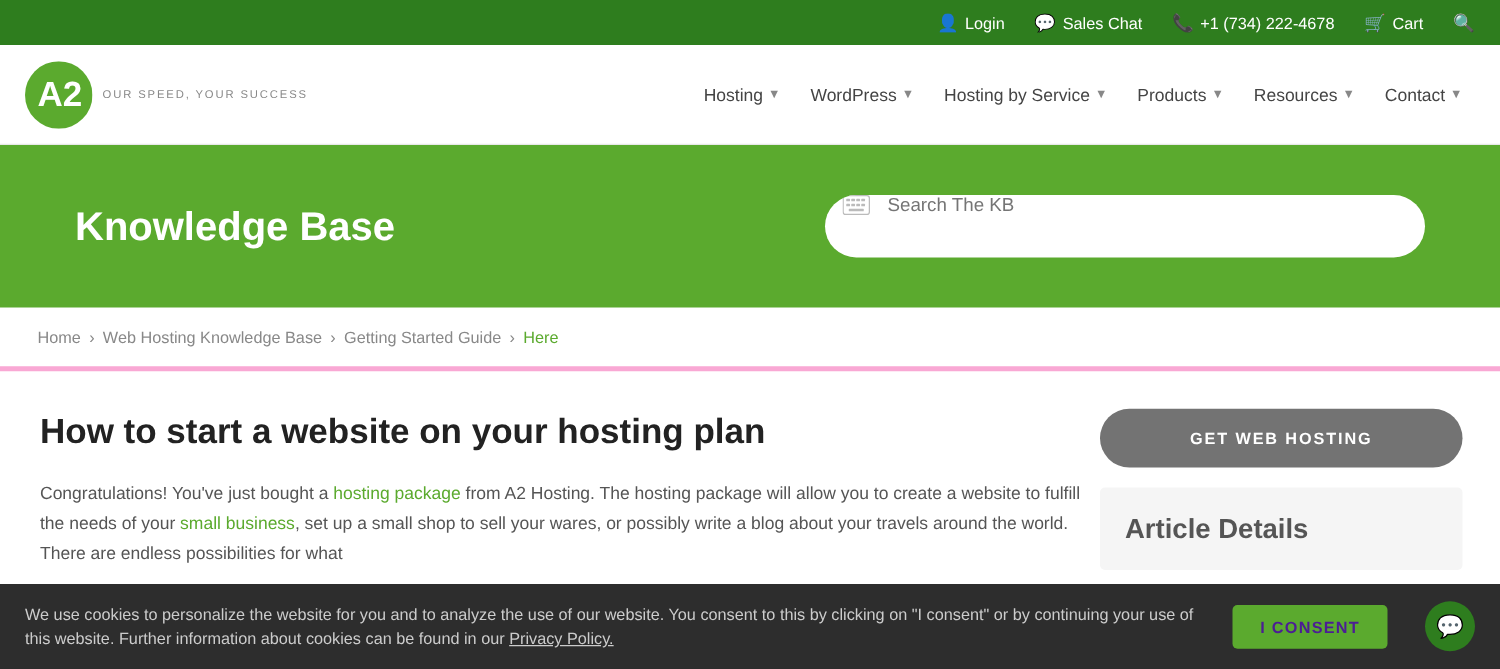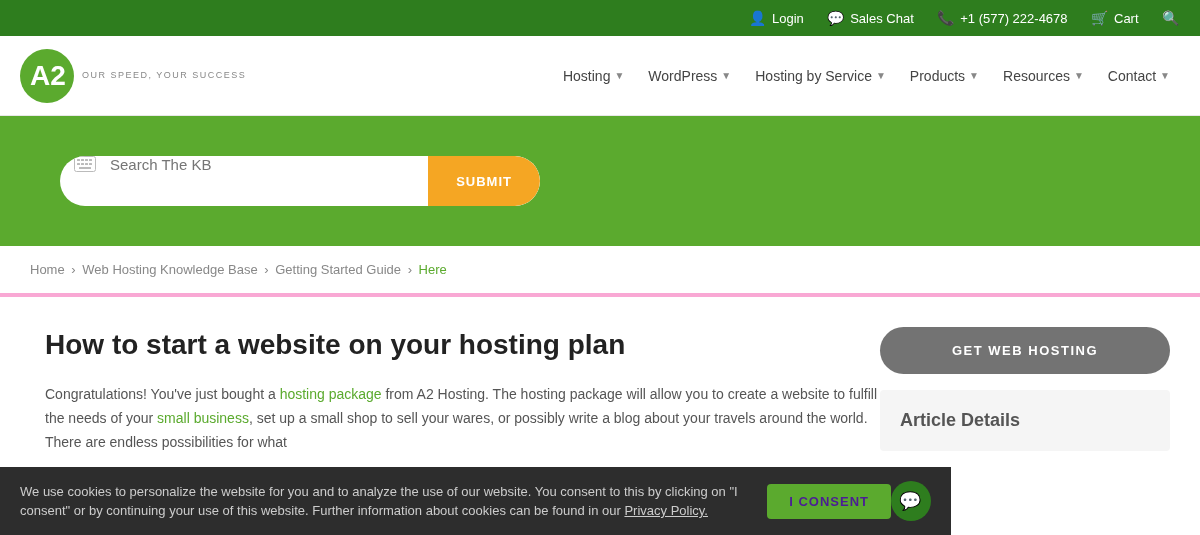--- a/index.html
+++ b/index.html
@@ -137,21 +137,21 @@
       color: #888;
       border-bottom: 4px solid #f9a8d4;
     }
     .breadcrumb-bar a { color: #888; text-decoration: none; }
     .breadcrumb-bar .current { color: #5baa2e; }
     .breadcrumb-sep { margin: 0 3px; }
 
     
     .content-wrapper {
       display: flex;
-      padding: 30px 30px 20px 45px;
+      padding: 30px 30px 20px 32px;
     }
     .main-content {
       flex: 1;
     }
     .article-title {
       font-size: 28px;
       font-weight: 800;
       color: #222;
       line-height: 1.3;
       margin-bottom: 20px;
@@ -181,37 +181,37 @@
       border-radius: 30px;
       text-transform: uppercase;
       margin-bottom: 16px;
     }
     .article-details-box {
       background: #f5f5f5;
       border-radius: 4px;
       padding: 20px;
     }
     .article-details-title {
-      font-size: 18px;
+      font-size: 22px;
       font-weight: 600;
       color: #555;
     }
 
     
     .cookie-banner {
       position: fixed;
       bottom: 0;
       left: 0;
-      width: 951px;
+      width: 1200px;
       background: #2d2d2d;
       color: #ccc;
       padding: 14px 20px;
       display: flex;
       align-items: center;
-      gap: 0;
+      gap: 30px;
       font-size: 13px;
       line-height: 1.5;
       z-index: 1000;
     }
     .cookie-text { flex: 1; }
     .cookie-text a { color: #ccc; text-decoration: underline; }
     .consent-btn {
       background: #5baa2e;
       color: #4c1d95;
       border: none;
@@ -252,21 +252,21 @@
   <a class="top-bar-item" href="#">
     <span class="top-bar-icon">👤</span>
     <span>Login</span>
   </a>
   <a class="top-bar-item" href="#">
     <span class="top-bar-icon">💬</span>
     <span>Sales Chat</span>
   </a>
   <a class="top-bar-item" href="#">
     <span class="top-bar-icon">📞</span>
-    <span>+1 (577) 222-4678</span>
+    <span>+1 (734) 222-4678</span>
   </a>
   <a class="top-bar-item" href="#">
     <span class="top-bar-icon">🛒</span>
     <span>Cart</span>
   </a>
   <a class="top-bar-item" href="#">
     <span class="top-bar-icon">🔍</span>
   </a>
 </div>
 
@@ -316,37 +316,37 @@
     <li>
       <a href="#">
         <span>Contact</span>
         <span class="chevron">▼</span>
       </a>
     </li>
   </ul>
 </nav>
 
 <div class="kb-banner">
+  <h1 class="kb-title">Knowledge Base</h1>
   <div class="kb-search-area">
     <div class="kb-search-icon-wrap">
       <svg width="22" height="16" viewBox="0 0 22 16" fill="none">
         <rect x="0.5" y="0.5" width="21" height="15" rx="2" stroke="#bbb" fill="none"></rect>
         <rect x="3" y="3" width="3" height="2" rx="0.5" fill="#bbb"></rect>
         <rect x="7" y="3" width="3" height="2" rx="0.5" fill="#bbb"></rect>
         <rect x="11" y="3" width="3" height="2" rx="0.5" fill="#bbb"></rect>
         <rect x="15" y="3" width="3" height="2" rx="0.5" fill="#bbb"></rect>
         <rect x="3" y="7" width="3" height="2" rx="0.5" fill="#bbb"></rect>
         <rect x="7" y="7" width="3" height="2" rx="0.5" fill="#bbb"></rect>
         <rect x="11" y="7" width="3" height="2" rx="0.5" fill="#bbb"></rect>
         <rect x="15" y="7" width="3" height="2" rx="0.5" fill="#bbb"></rect>
         <rect x="5" y="11" width="12" height="2" rx="0.5" fill="#bbb"></rect>
       </svg>
     </div>
     <input class="kb-search-input" type="text" placeholder="Search The KB" style="">
-    <button class="kb-submit-btn">SUBMIT</button>
   </div>
 </div>
 
 <div class="breadcrumb-bar">
   <a href="#">Home</a>
   <span class="breadcrumb-sep"> ›</span>
   <a href="#">Web Hosting Knowledge Base</a>
   <span class="breadcrumb-sep"> ›</span>
   <a href="#">Getting Started Guide</a>
   <span class="breadcrumb-sep"> ›</span>

